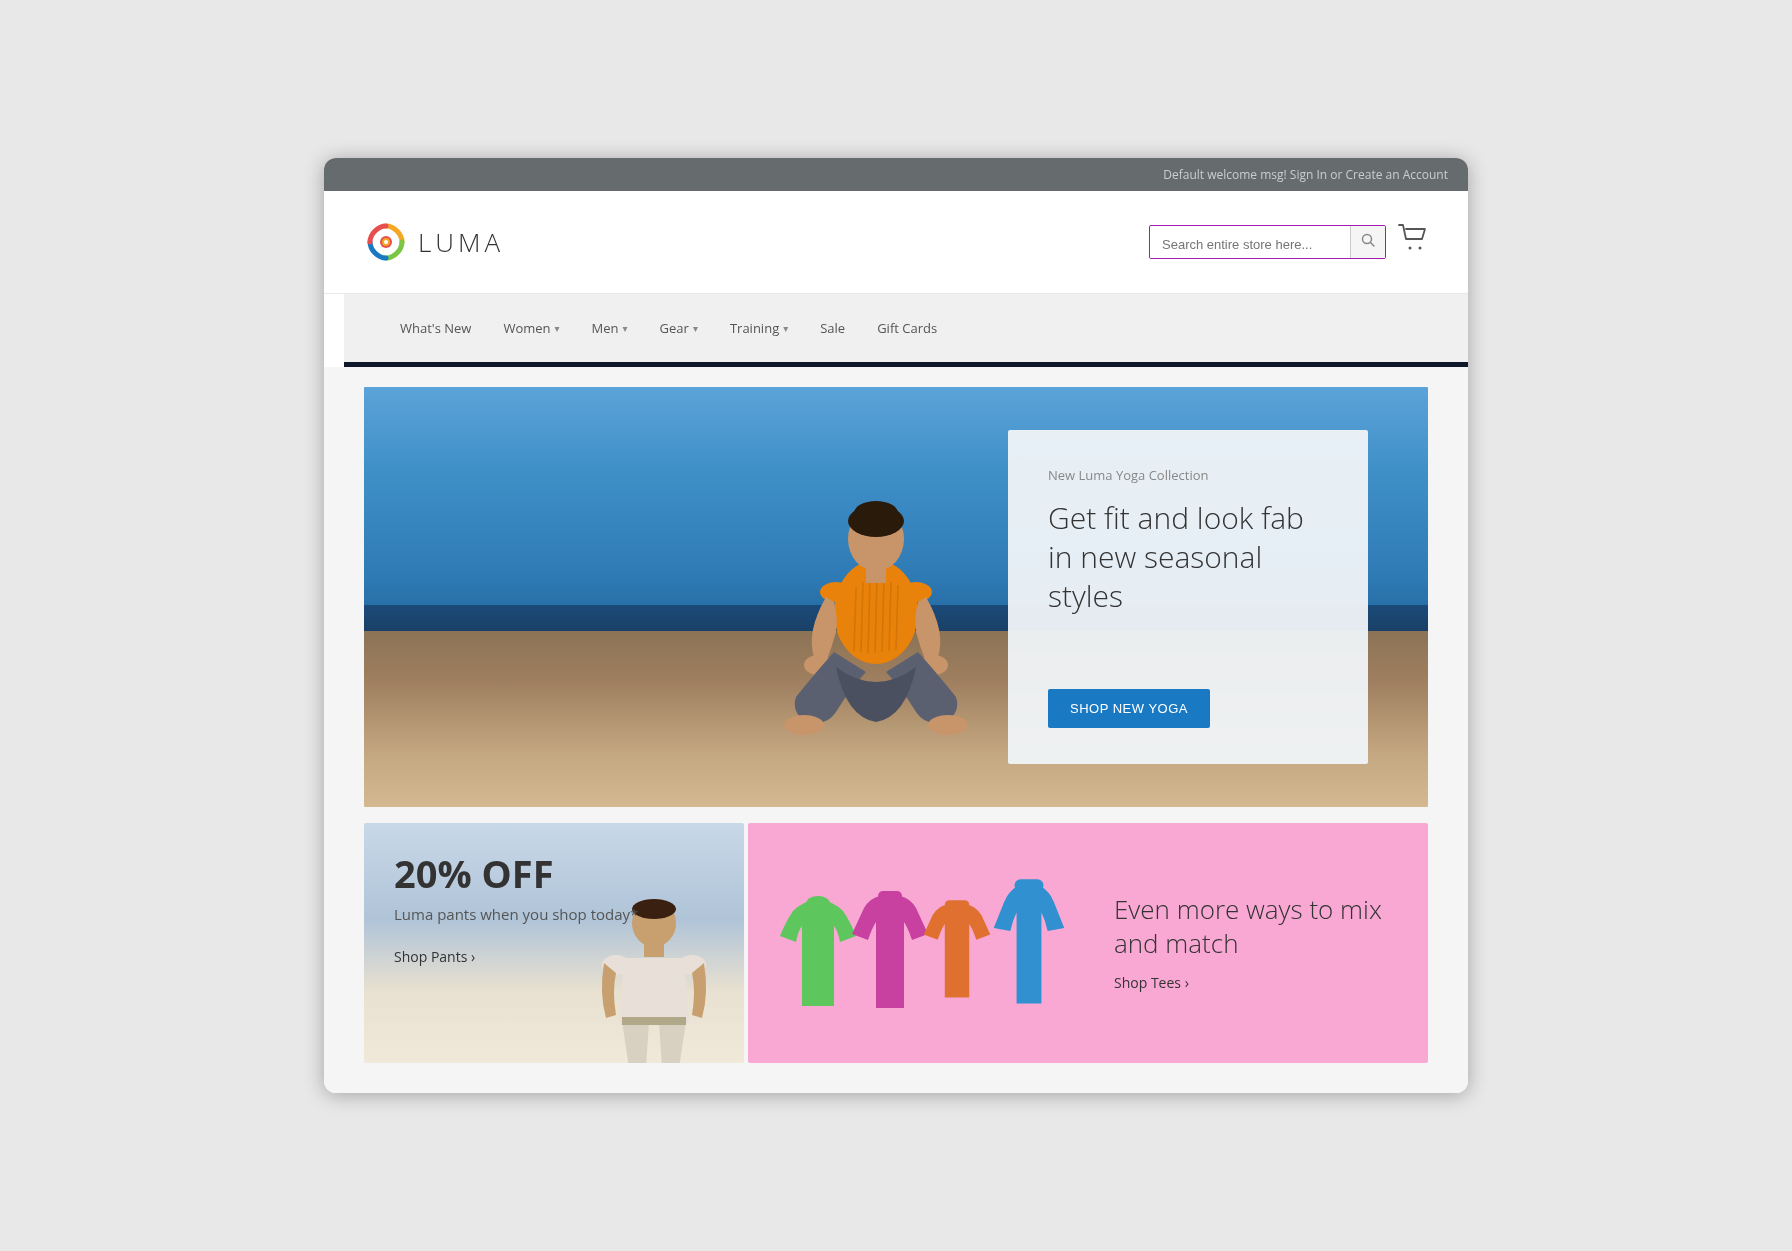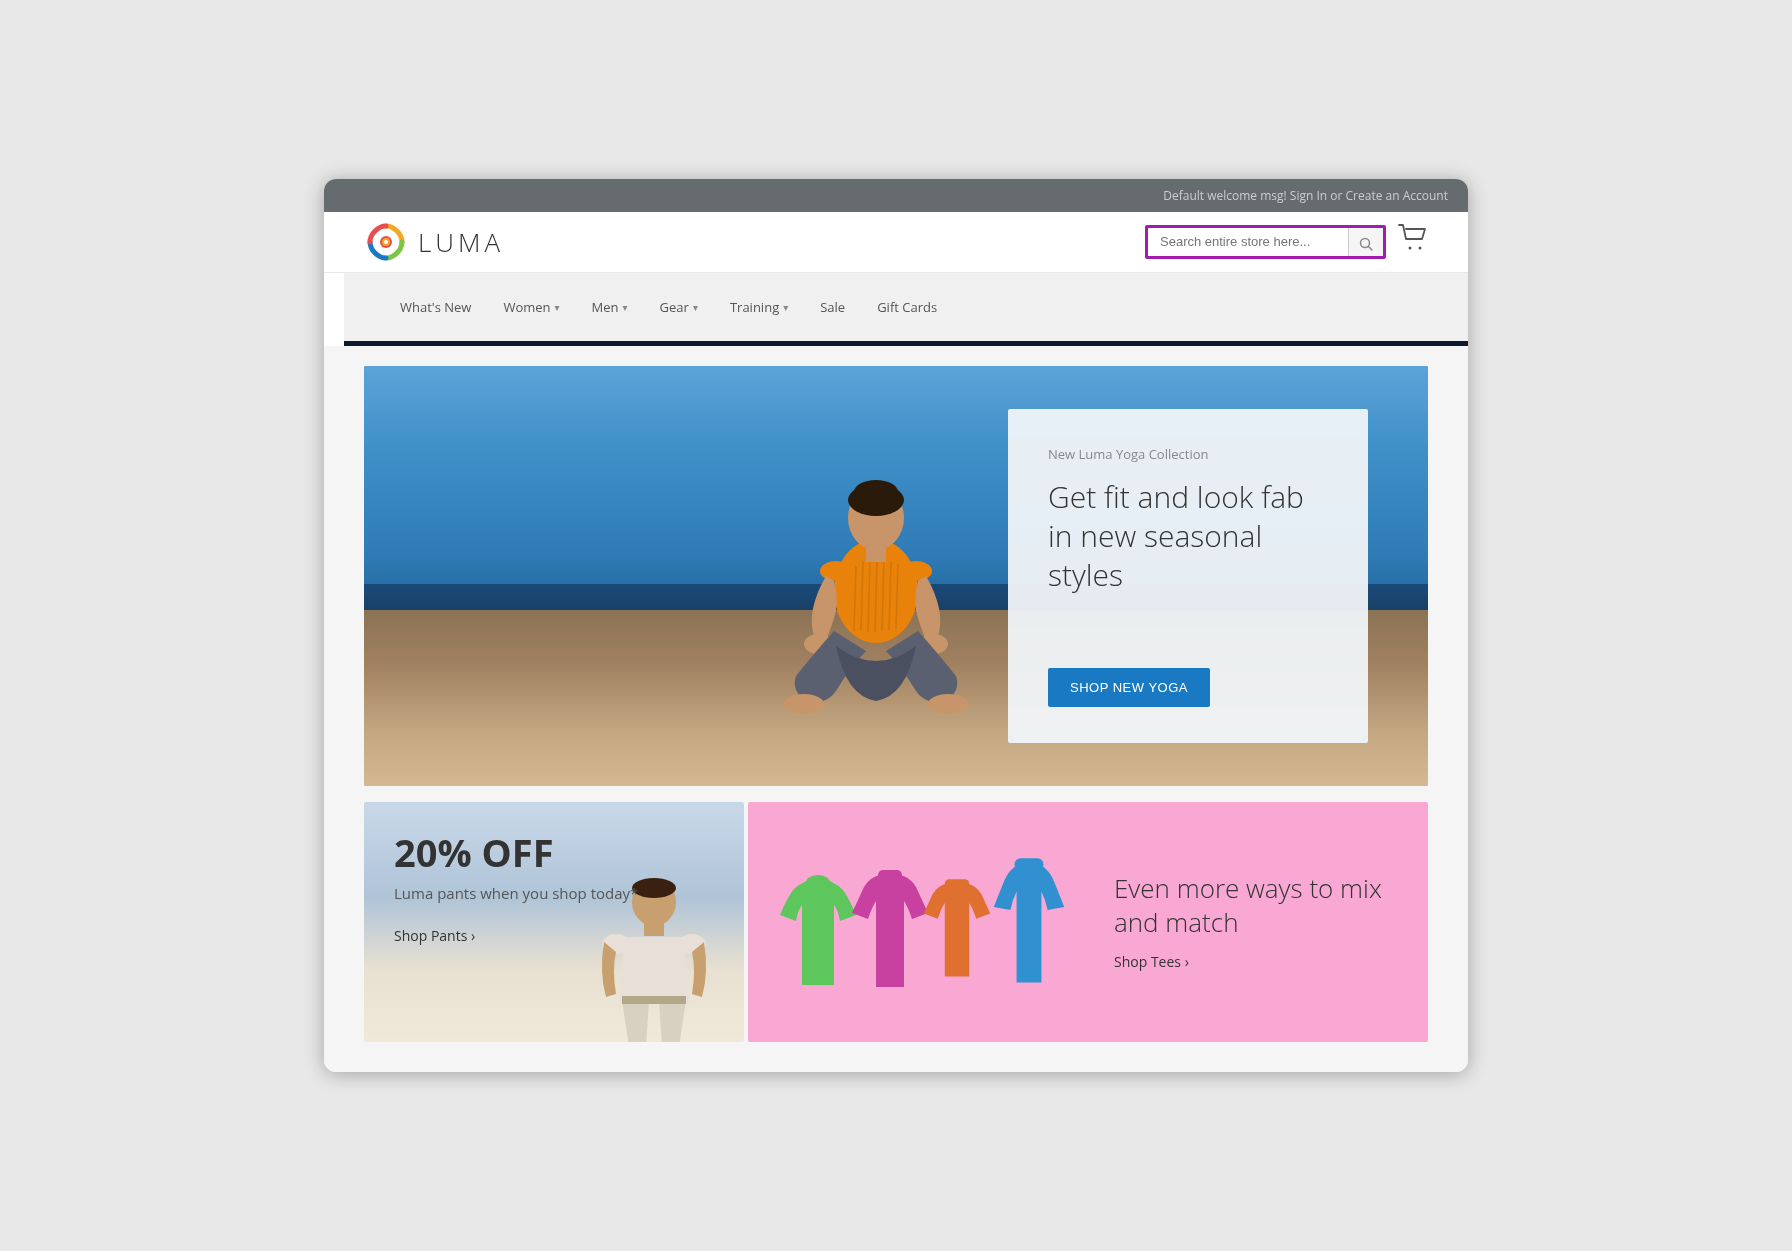--- a/index.html
+++ b/index.html
@@ -30,21 +30,21 @@
     }
     .top-bar a {
       color: #ccc;
       text-decoration: none;
       font-size: 12px;
     }
 
     
     .header {
       background: #fff;
-      padding: 8px 40px;
+      padding: 29px 40px;
       display: flex;
       align-items: center;
       justify-content: space-between;
       border-bottom: 1px solid #e8e8e8;
     }
     .logo {
       display: flex;
       align-items: center;
       gap: 10px;
       text-decoration: none;
@@ -60,22 +60,22 @@
       color: #333;
       text-transform: uppercase;
     }
     .header-right {
       display: flex;
       align-items: center;
       gap: 12px;
     }
     .search-box {
       display: flex;
-      align-items: flex-start;
-      border: 3px solid #a21caf;
+      align-items: flex-end;
+      border: 1px solid #a21caf;
       border-radius: 2px;
       overflow: hidden;
       height: 34px;
     }
     .search-box input {
       border: none;
       outline: none;
       padding: 6px 12px;
       font-size: 13px;
       color: #666;

